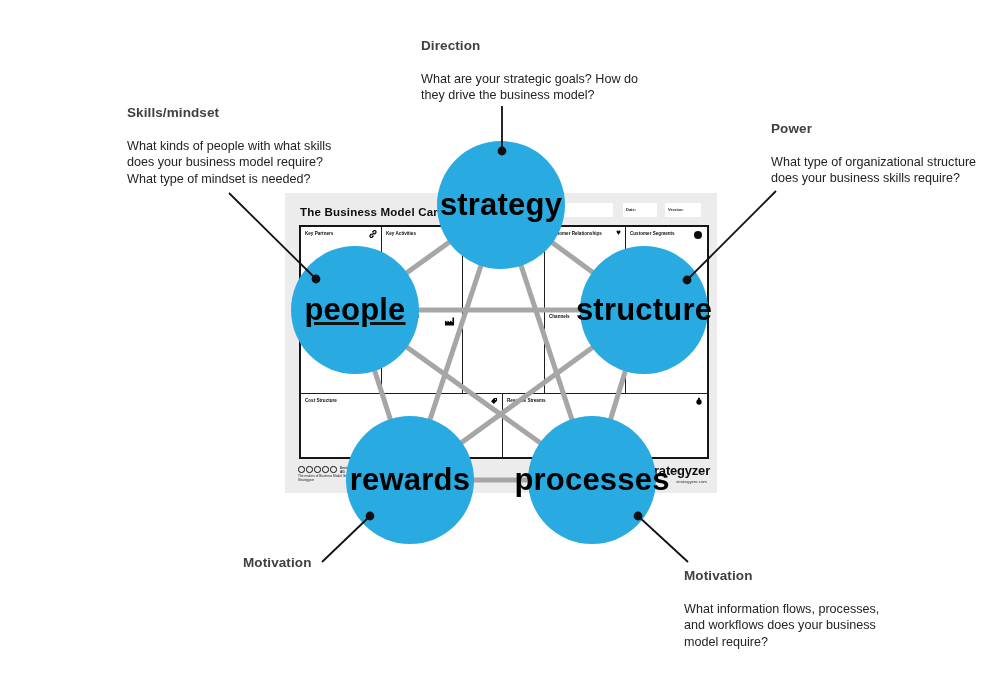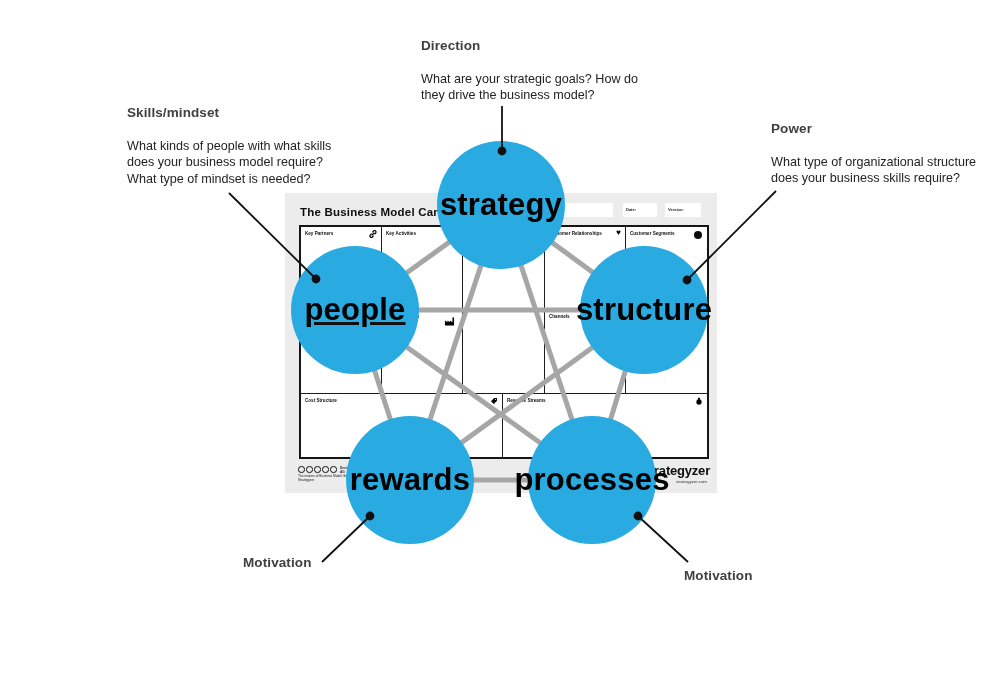--- a/index.html
+++ b/index.html
@@ -207,15 +207,18 @@
   <div class="ann ann-power">
     <h3>Power</h3>
     <p>What type of organizational structure
 does your business skills require?</p>
   </div>
   <div class="ann ann-motivation">
     <h3>Motivation</h3>
   </div>
   <div class="ann ann-information">
     <h3>Motivation</h3>
+    <p>What information flows, processes,
+and workflows does your business
+model require?</p>
   </div>
 
 </div>
 
 </body></html>

